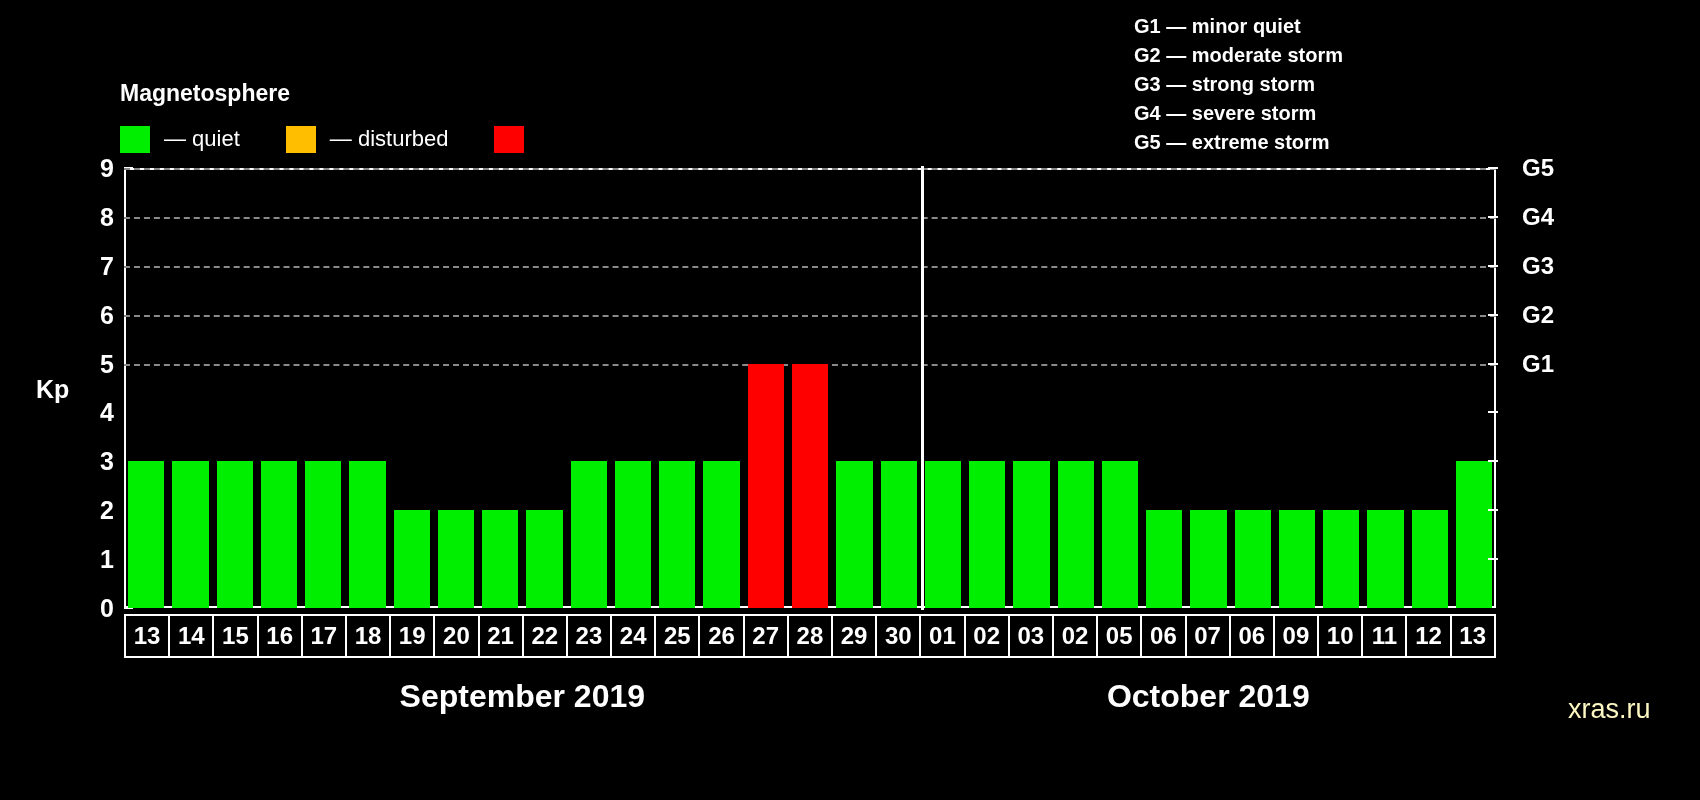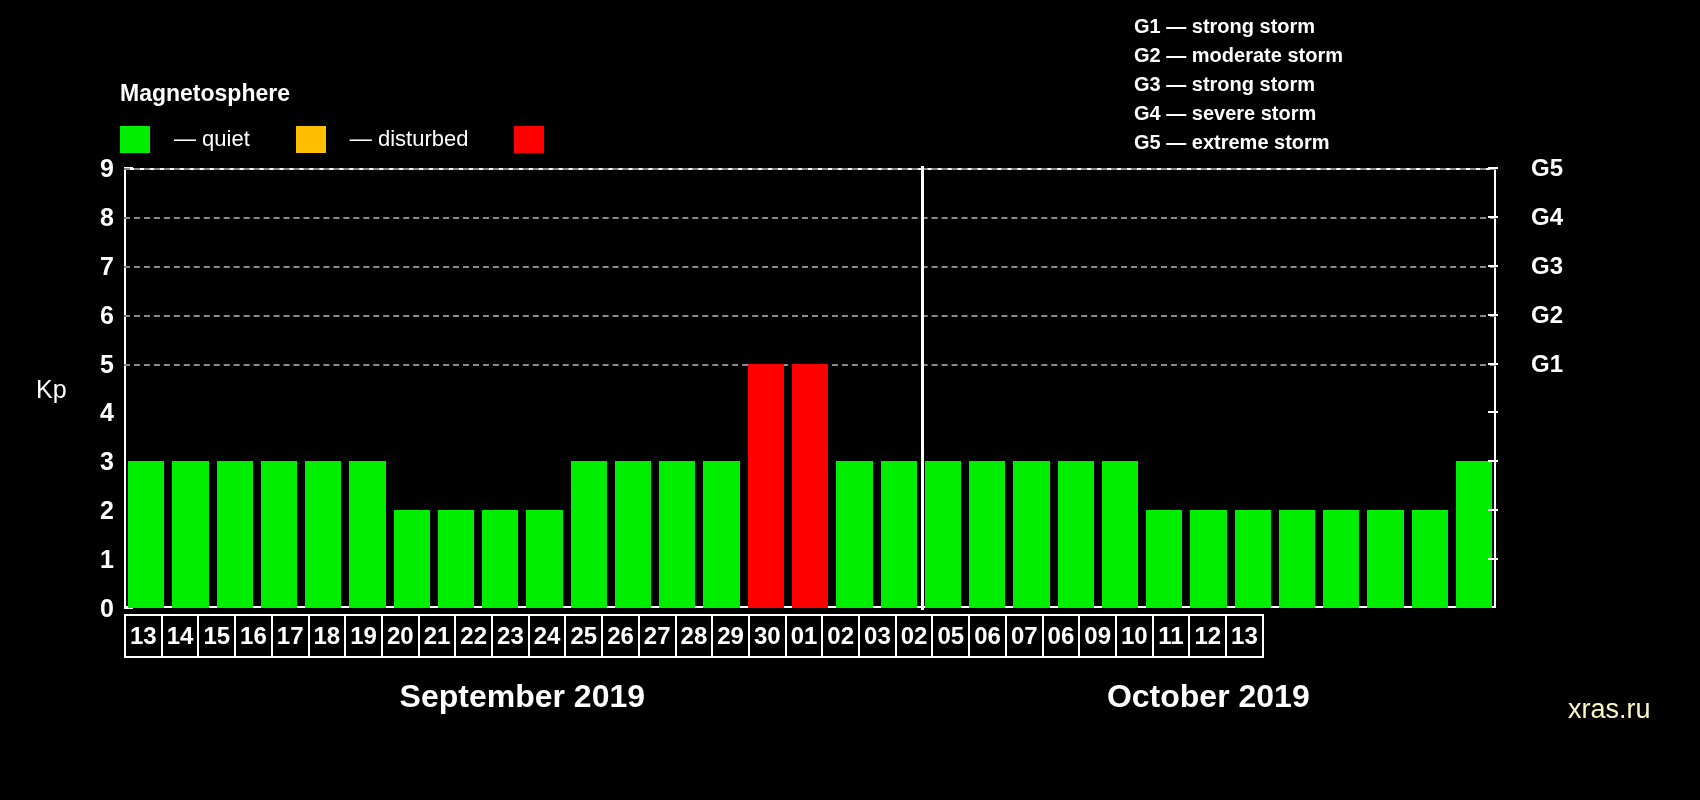--- a/index.html
+++ b/index.html
@@ -18,21 +18,21 @@
   .subtitle{
     position:absolute;left:120px;top:80px;
     font-size:23px;font-weight:bold;
   }
   .legend-row{
     position:absolute;left:120px;top:124px;
     display:flex;align-items:center;height:30px;
   }
   .legend-item{display:flex;align-items:center;margin-right:46px;white-space:nowrap;}
   .swatch{width:30px;height:27px;display:inline-block;}
-  .legend-text{font-size:22px;margin-left:24px;font-weight:normal;}
+  .legend-text{font-size:22px;margin-left:14px;font-weight:normal;}
 
   
   .gscale{
     position:absolute;left:1134px;top:12px;
   }
   .gscale-line{
     font-size:20px;font-weight:bold;line-height:29px;white-space:nowrap;
   }
 
   
@@ -62,44 +62,44 @@
     flex:1 1 0;height:100%;position:relative;
     display:flex;align-items:flex-end;justify-content:center;
   }
   .bar{
     width:calc(100% - 8px);
   }
 
   
   .ylabel-kp{
     position:absolute;left:36px;top:375px;
-    font-size:25px;font-weight:normal;
+    font-size:25px;font-weight:bold;
   }
   .ytick-left{
     position:absolute;right:0;transform:translateY(-50%);
     font-size:25px;font-weight:bold;text-align:right;
   }
   .ytick-left-wrap{position:absolute;left:0;top:168px;width:114px;height:440px;}
   .tickmark-left{
     position:absolute;left:124px;width:9px;height:0;
     border-top:2px solid #fff;transform:translateY(-50%);
   }
   .ytick-right-wrap{position:absolute;left:1500px;top:168px;width:120px;height:440px;}
   .ytick-right{
     position:absolute;left:22px;transform:translateY(-50%);
-    font-size:24px;font-weight:bold;margin-left:9px;
+    font-size:24px;font-weight:bold;
   }
   .tickmark-right{
     position:absolute;left:1488px;width:10px;height:0;
     border-top:2px solid #fff;transform:translateY(-50%);
   }
 
   
   .dates{
-    position:absolute;left:124px;top:614px;width:1140px;height:44px;
+    position:absolute;left:124px;top:614px;width:1372px;height:44px;
     display:flex;
     border:2px solid #fff;box-sizing:border-box;
   }
   .date-cell{
     flex:1 1 0;display:flex;align-items:center;justify-content:center;
     font-size:24px;font-weight:bold;
     border-right:2px solid #fff;box-sizing:border-box;
     background:#000;
   }
   .date-cell:last-child{border-right:none;}
@@ -130,21 +130,21 @@
       <div class="legend-item">
         <span class="swatch" style="background: rgb(255, 191, 0);"></span>
         <span class="legend-text">— disturbed</span>
       </div>
       <div class="legend-item">
         <span class="swatch" style="background: rgb(255, 0, 0);"></span>
       </div>
     </div>
 
   <div class="gscale" id="gscale">
-      <div class="gscale-line">G1 — strong storm</div>
+      <div class="gscale-line">G1 — minor quiet</div>
       <div class="gscale-line">G2 — moderate storm</div>
       <div class="gscale-line">G3 — strong storm</div>
       <div class="gscale-line">G4 — severe storm</div>
       <div class="gscale-line">G5 — extreme storm</div>
     </div>
 
   <div class="ylabel-kp">Kp</div>
   <div class="ytick-left-wrap" id="ytick-left-wrap">
       <div class="ytick-left" style="top: 440px;">0</div>
       <div class="ytick-left" style="top: 391.111px;">1</div>

